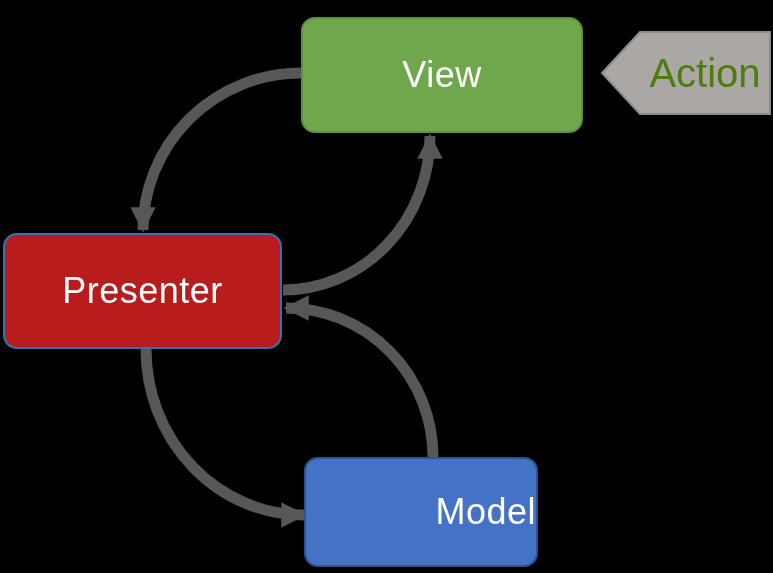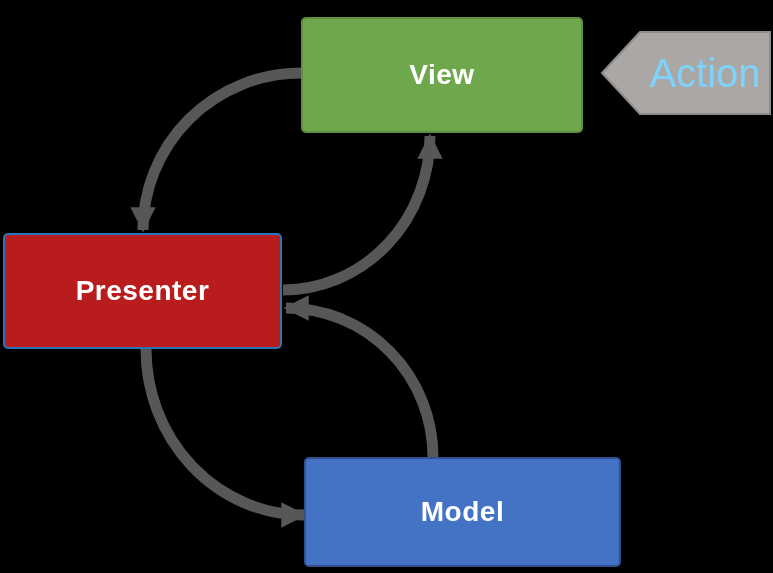--- a/index.html
+++ b/index.html
@@ -11,45 +11,46 @@
     position: relative;
     width: 773px;
     height: 573px;
     background: #000000;
     overflow: hidden;
     font-family: "Liberation Sans", sans-serif;
   }
   .node {
     position: absolute;
     box-sizing: border-box;
-    border-radius: 5px;
+    border-radius: 14px;
     border: 2px solid;
     display: flex;
     align-items: center;
     justify-content: center;
     color: #ffffff;
-    font-size: 28px;
-    font-weight: 700;
+    font-size: 36px;
+    font-weight: 400;
     letter-spacing: 0.5px;
     z-index: 1;
   }
   .node-view {
     left: 301px; top: 17px; width: 282px; height: 116px;
     background: #6FA84C;
     border-color: #5E9041;
   }
   .node-presenter {
     left: 3px; top: 233px; width: 279px; height: 116px;
     background: #b91c1c;
     border-color: #2E75B6;
   }
   .node-model {
-    left: 304px; top: 457px; width: 317px; height: 110px;
+    left: 304px; top: 457px; width: 234px; height: 110px;
     background: #4472C4;
     border-color: #2F528F;
+    justify-content: flex-end;
   }
   .arrow-layer {
     position: absolute;
     left: 0; top: 0;
     z-index: 2;
     pointer-events: none;
   }
   .edge {
     fill: none;
     stroke: #575757;
@@ -59,21 +60,21 @@
     fill: #AAA7A5;
     stroke: #8C8C8C;
     stroke-width: 2;
   }
   .action-label {
     position: absolute;
     left: 640px; top: 32px; width: 130px; height: 82px;
     display: flex;
     align-items: center;
     justify-content: center;
-    color: #7dd3fc;
+    color: #4d7c0f;
     font-size: 40px;
     font-weight: 400;
     z-index: 3;
   }
 </style>
 </head>
 <body>
 
 <div class="canvas">
 

